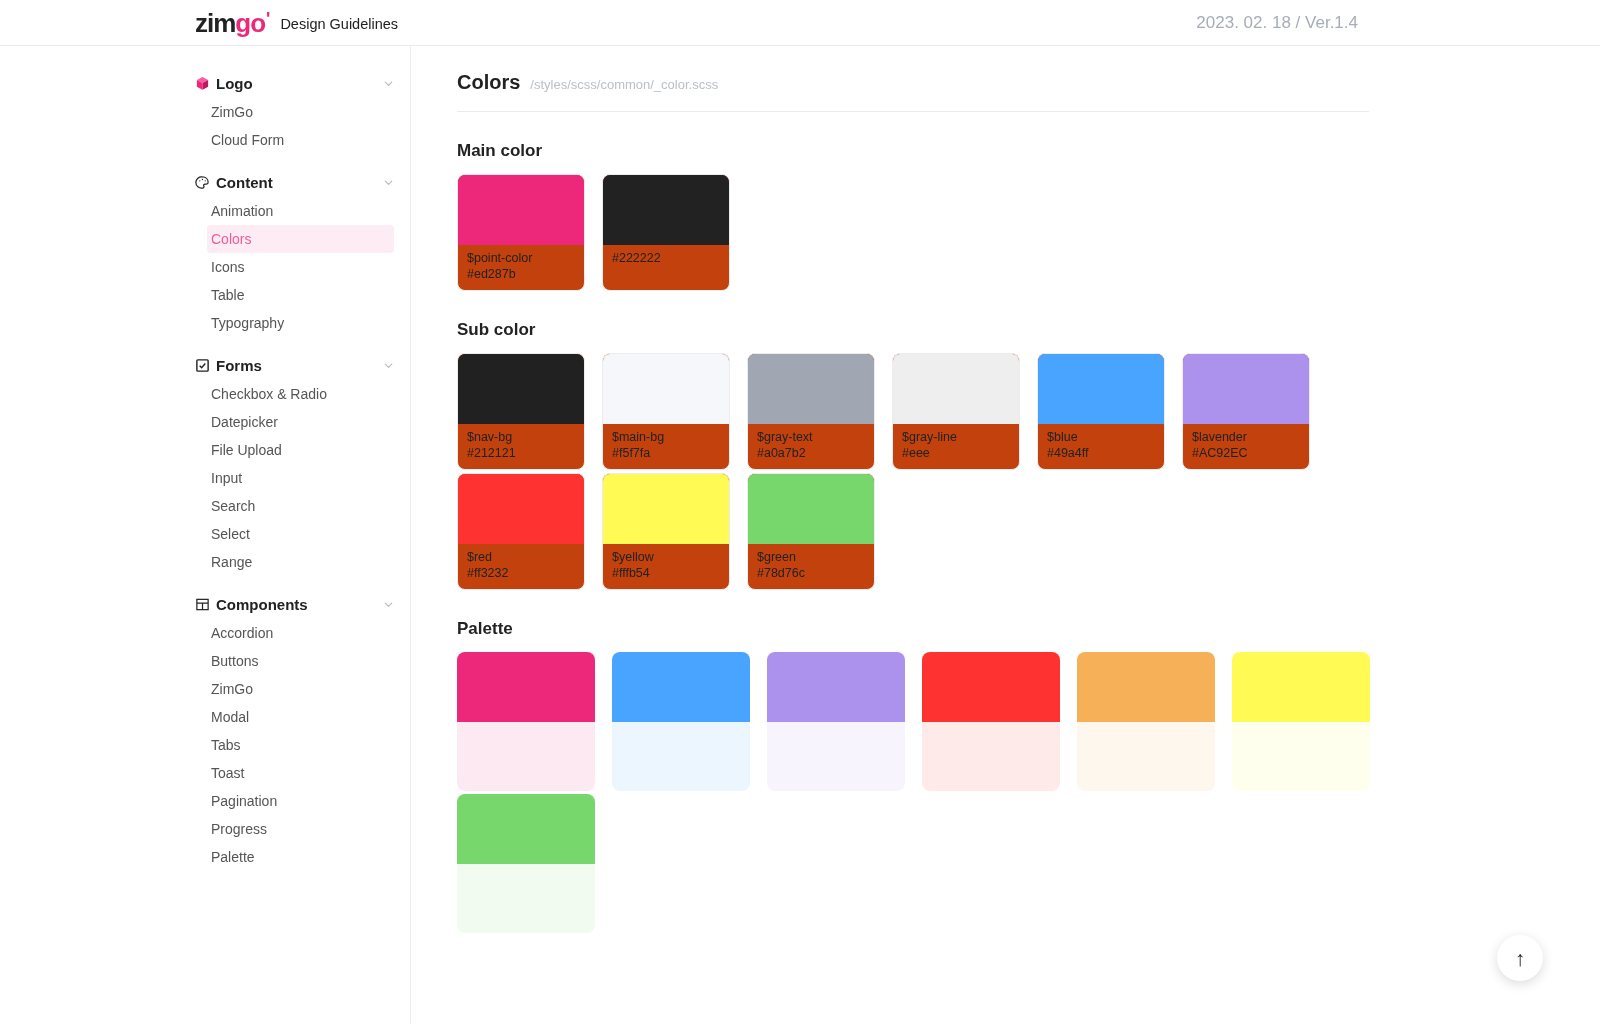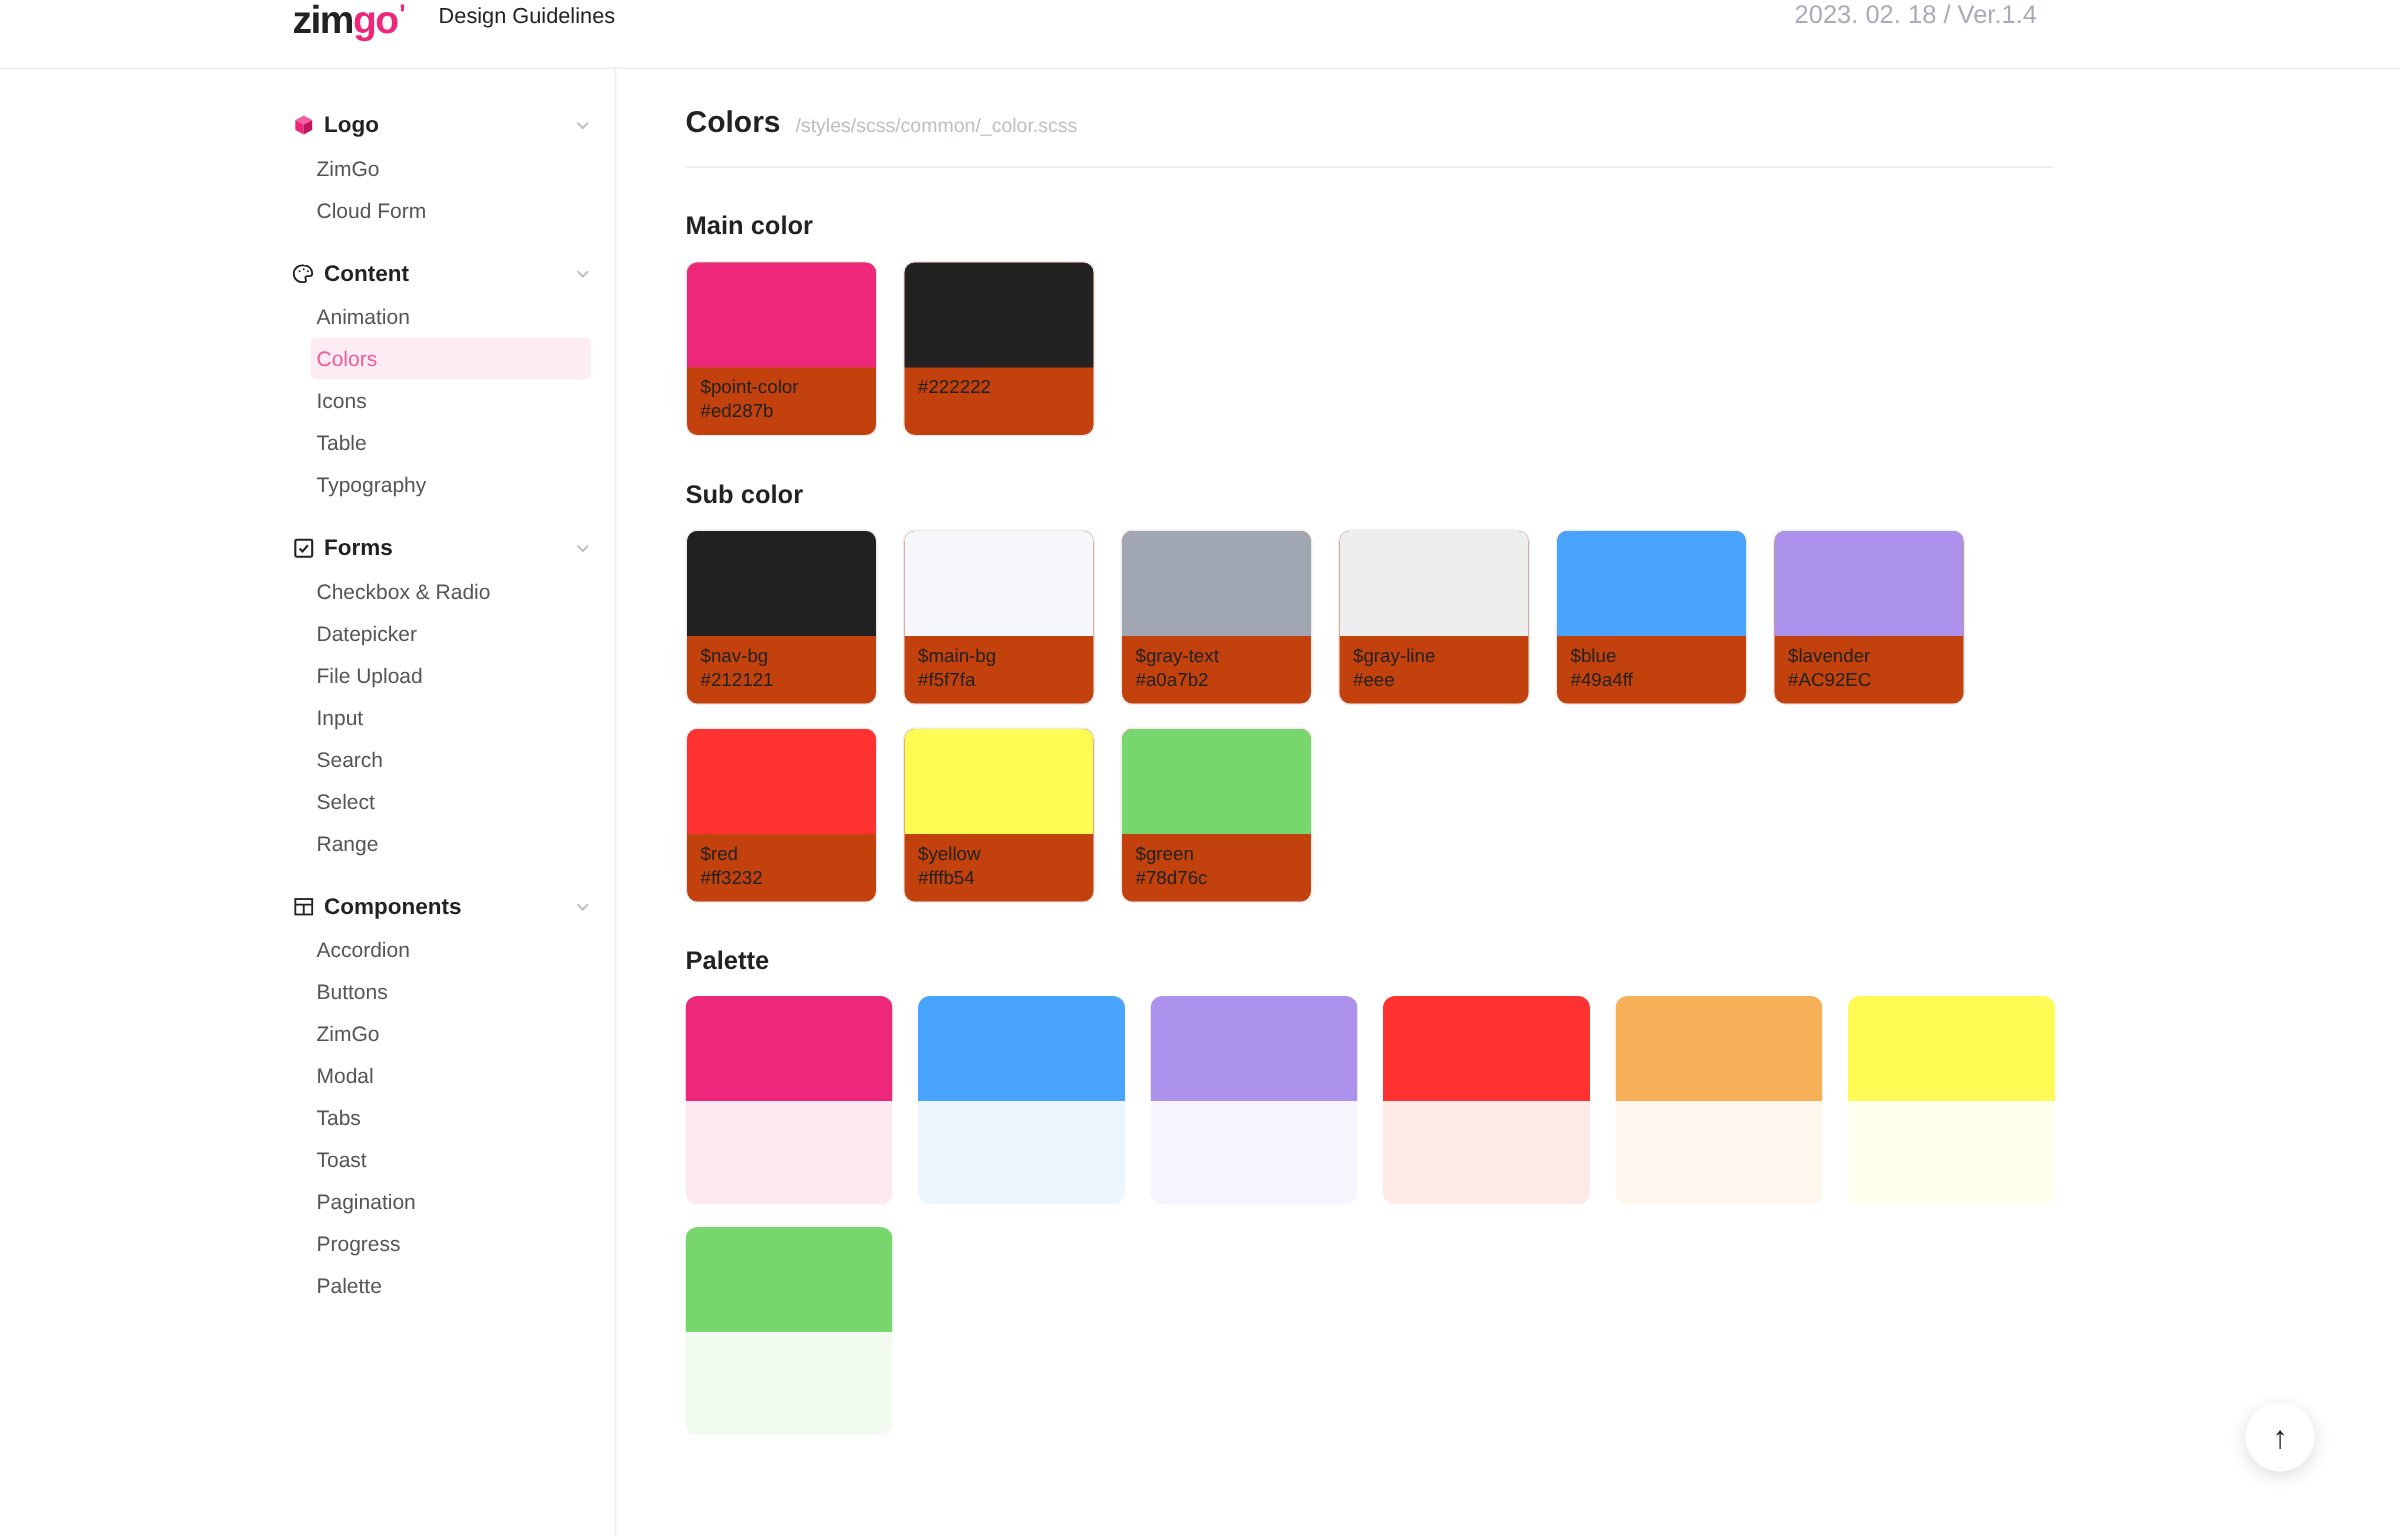--- a/index.html
+++ b/index.html
@@ -1,19 +1,19 @@
 <!DOCTYPE html>
 <html><head>
 <meta charset="utf-8">
 <style>
   * { margin:0; padding:0; box-sizing:border-box; }
   html,body { width:1600px; height:1024px; background:#fff; font-family:"Liberation Sans", sans-serif; overflow:hidden; }
 
   
-  .app-header { height:46px; border-bottom:1px solid #e9ecef; display:flex; align-items:flex-start; padding-left:195px; position:relative; background:#fff;gap:12px; }
+  .app-header { height:46px; border-bottom:1px solid #e9ecef; display:flex; align-items:center; padding-left:195px; position:relative; background:#fff; }
   .logo { font-size:26px; font-weight:700; letter-spacing:-1px; cursor:pointer; line-height:1; }
   .logo .lg-dark { color:#222; }
   .logo .lg-pink { color:#ed287b; }
   .logo .lg-mark { color:#ed287b; font-size:18px; vertical-align:top; margin-left:1px; }
   .subtitle { font-size:14.5px; color:#222; margin-left:11px; padding-top:3px; }
   .version { position:absolute; right:242px; font-size:17px; color:#a6adb8; }
 
   
   .layout { display:flex; height:978px; }
   .sidebar { width:411px; flex-shrink:0; border-right:1px solid #ececec; padding:25px 16px 0 195px; }
@@ -25,21 +25,21 @@
   .nav-item.active { background:#fdecf3; color:#ee5c9c; }
 
   
   .main { flex:1; padding:25px 0 0 46px; }
   .page-head { display:flex; align-items:baseline; gap:10px; }
   .page-title { font-size:20px; font-weight:700; color:#222; }
   .page-path { font-size:13px; color:#b9c0c9; font-weight:400; }
   .divider { border:0; border-top:1px solid #e9ecef; width:912px; margin:17px 0 0; }
   .color-section h2 { font-size:17px; font-weight:700; color:#222; margin:29px 0 13px; }
   .cards { display:flex; gap:17px; }
-  .cards.wrap { flex-wrap:wrap; width:913px; row-gap:15px; }
+  .cards.wrap { flex-wrap:wrap; width:913px; row-gap:3px; }
 
   .color-card { width:128px; background:#c2410c; border:1px solid #ececec; border-radius:8px; overflow:hidden; }
   .swatch { height:70px; }
   .card-label { padding:6px 9px 8px; min-height:44px; }
   .card-label span { display:block; font-size:12.5px; line-height:15.5px; color:#222; }
 
   .palette-card { width:138px; height:139px; border-radius:8px; overflow:hidden; display:flex; flex-direction:column; }
   .p-top { height:70px; }
   .p-bottom { flex:1; }
 

